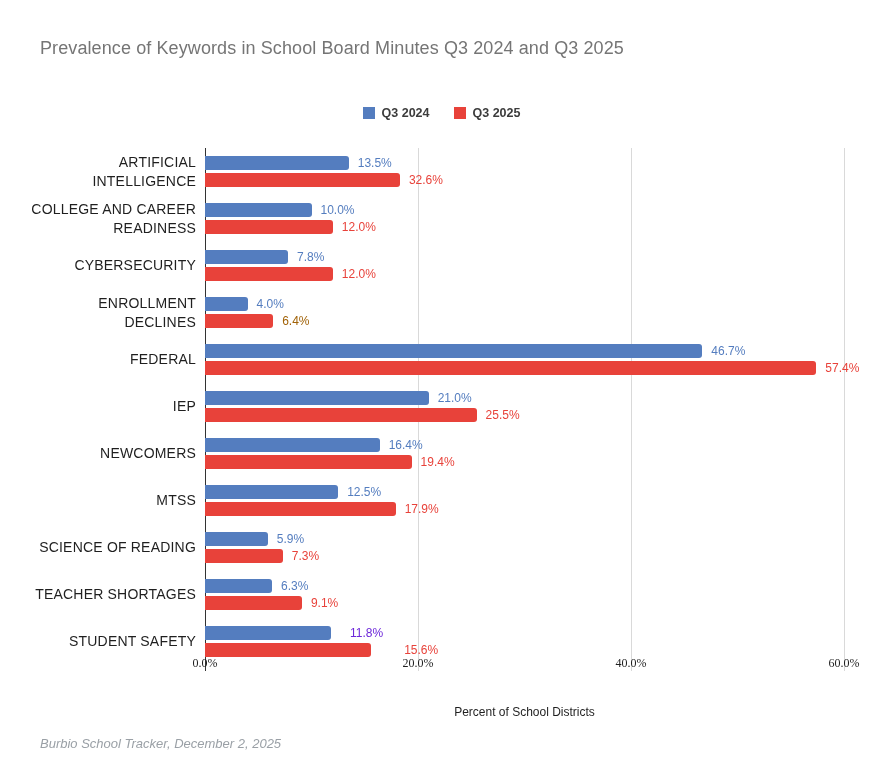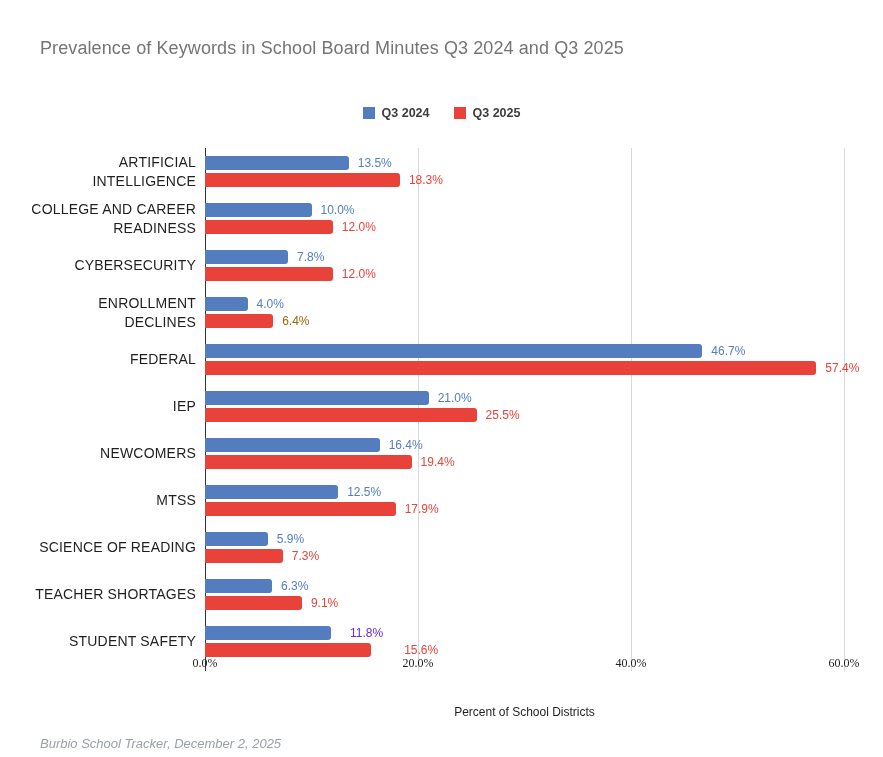--- a/index.html
+++ b/index.html
@@ -172,21 +172,21 @@
         <div class="row-label-cell">
           <div class="row-label">ARTIFICIAL INTELLIGENCE</div>
         </div>
         <div class="bars-col">
           <div class="bar-track">
             <div class="bar" style="width: 143.775px; background: rgb(84, 125, 191);"></div>
             <span class="bar-value" style="left: 152.775px; color: rgb(84, 125, 191);">13.5%</span>
           </div>
           <div class="bar-track">
             <div class="bar" style="width: 194.895px; background: rgb(232, 66, 58);"></div>
-            <span class="bar-value" style="left: 203.895px; color: rgb(232, 66, 58);">18.3%</span>
+            <span class="bar-value" style="left: 203.895px; color: rgb(232, 66, 58);">32.6%</span>
           </div>
         </div>
       </div>
       <div class="row">
         <div class="row-label-cell">
           <div class="row-label">COLLEGE AND CAREER READINESS</div>
         </div>
         <div class="bars-col">
           <div class="bar-track">
             <div class="bar" style="width: 106.5px; background: rgb(84, 125, 191);"></div>

